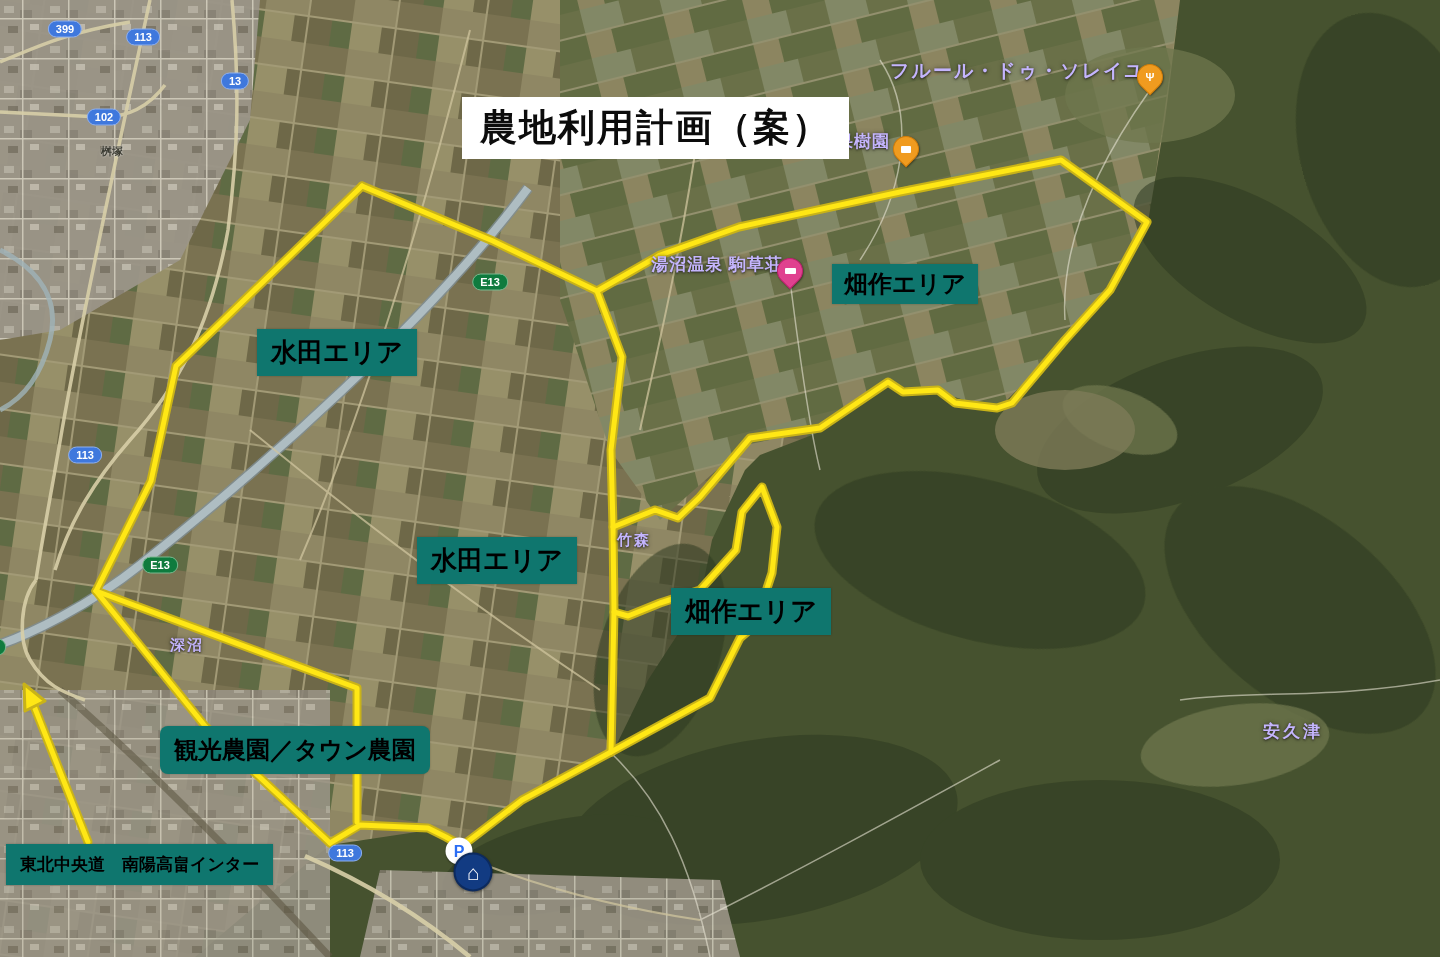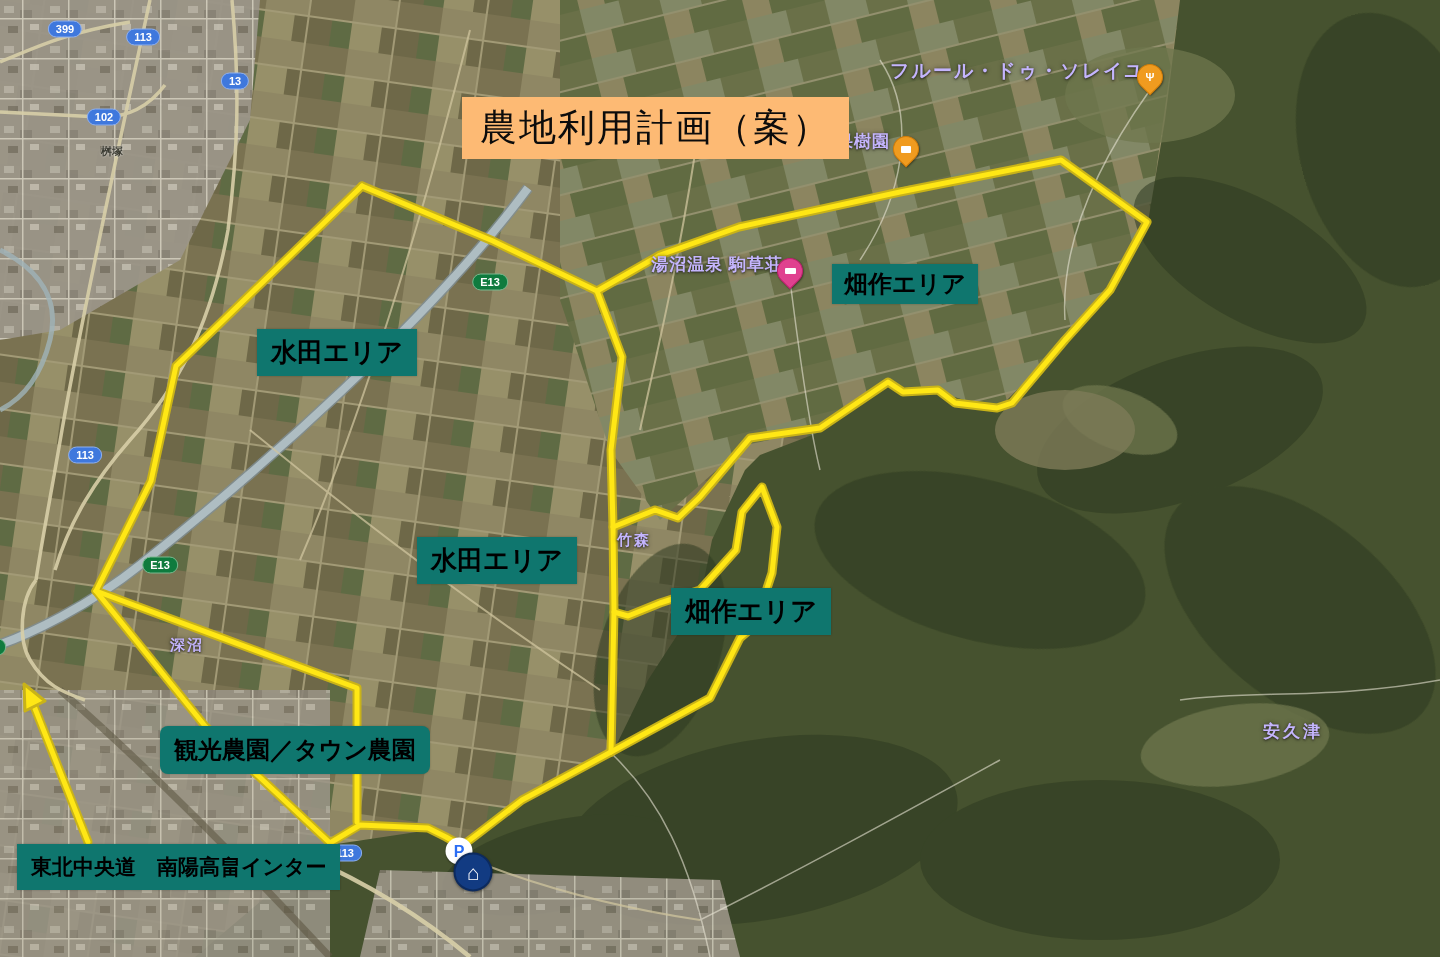--- a/index.html
+++ b/index.html
@@ -3,31 +3,31 @@
 <meta charset="utf-8">
 <style>
   html,body{margin:0;padding:0;background:#222;}
   .stage{position:relative;width:1440px;height:957px;overflow:hidden;
          font-family:"Liberation Sans","DejaVu Sans",sans-serif;}
   .stage svg.base{position:absolute;left:0;top:0;}
   
   .yl-u use{stroke:#c9b318;stroke-width:9;fill:none;stroke-linejoin:round;stroke-linecap:round;}
   .yl-o use{stroke:#ffe715;stroke-width:5;fill:none;stroke-linejoin:round;stroke-linecap:round;}
   
-  .title{position:absolute;left:462px;top:97px;background:#fdba74;color:#0c0c0c;
-         font-size:37px;font-weight:normal;padding:6px 18px;letter-spacing:2px;white-space:nowrap;}
+  .title{position:absolute;left:462px;top:97px;background:#ffffff;color:#0c0c0c;
+         font-size:37px;font-weight:bold;padding:6px 18px;letter-spacing:2px;white-space:nowrap;}
   
   .areabox{position:absolute;background:#0f766e;color:#000;font-weight:600;white-space:nowrap;
            box-shadow:0 0 2px rgba(0,0,0,.25);}
   #lbl-hatasaku-upper{left:832px;top:264px;font-size:24px;padding:4px 12px;}
   #lbl-suiden-upper{left:257px;top:329px;font-size:26px;padding:6px 14px;}
   #lbl-suiden-lower{left:417px;top:537px;font-size:26px;padding:6px 14px;}
   #lbl-hatasaku-lower{left:671px;top:588px;font-size:26px;padding:6px 14px;}
   #lbl-kanko{left:160px;top:726px;font-size:24px;padding:8px 14px;border-radius:8px;}
-  #lbl-note{left:17px;top:844px;font-size:21px;padding:9px 14px;}
+  #lbl-note{left:6px;top:844px;font-size:17px;padding:9px 14px;}
   
   .maplbl{position:absolute;transform:translate(-50%,-50%);color:#c4b5fd;font-weight:bold;white-space:nowrap;
           text-shadow:0 1px 2px rgba(40,40,30,.9),0 0 4px rgba(40,40,30,.7);}
   #ml-fleur{left:1018px;top:71px;font-size:19px;letter-spacing:2px;}
   #ml-urushiyama{left:845px;top:141px;font-size:17px;letter-spacing:1px;}
   #ml-yunuma{left:717px;top:264px;font-size:17px;letter-spacing:1px;}
   #ml-takemori{left:634px;top:540px;font-size:15px;letter-spacing:2px;}
   #ml-fukanuma{left:187px;top:645px;font-size:15px;letter-spacing:2px;}
   #ml-akutsu{left:1293px;top:731px;font-size:17px;letter-spacing:3px;text-align:right;}
   #ml-masuzuka{left:112px;top:151px;font-size:11px;color:#3c3c33;font-weight:bold;

